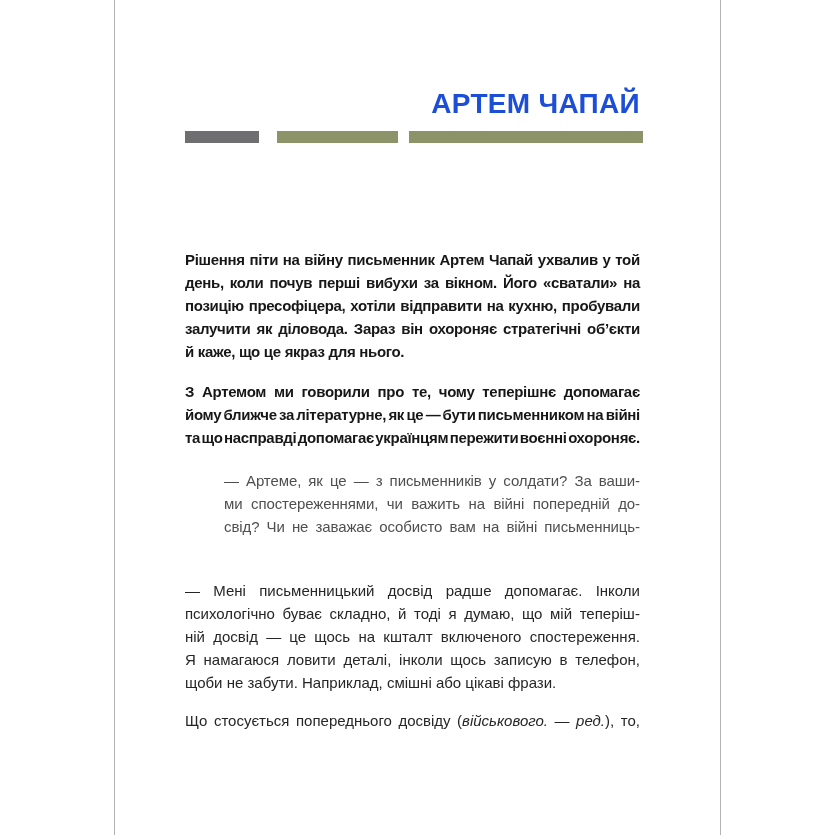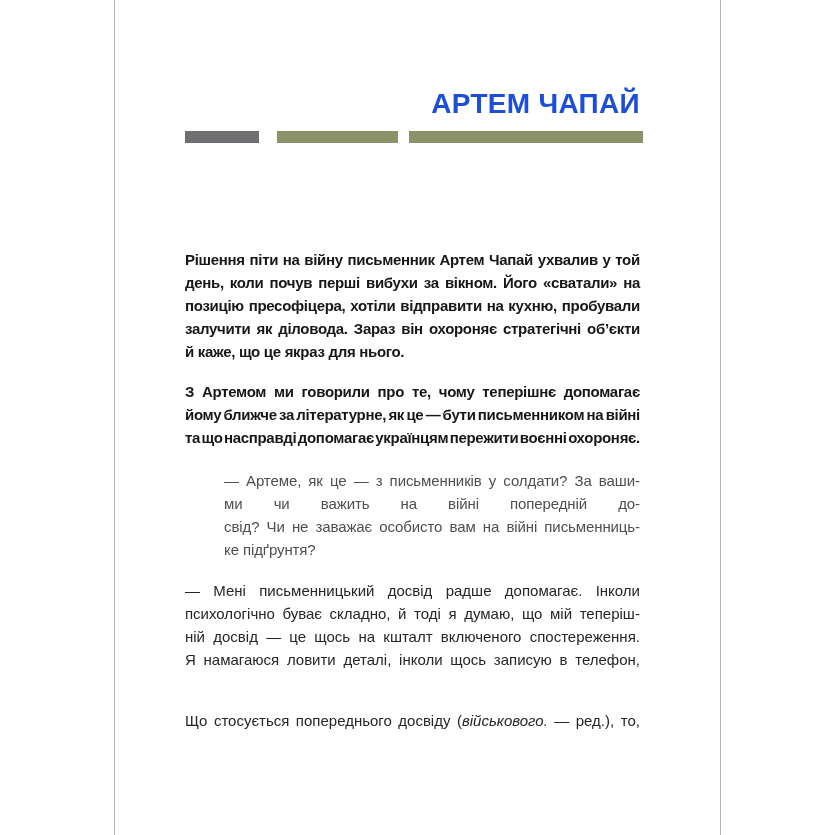--- a/index.html
+++ b/index.html
@@ -192,39 +192,39 @@
         <span class="w"><span>—</span></span>
         <span class="w"><span>з</span></span>
         <span class="w"><span>письменників</span></span>
         <span class="w"><span>у</span></span>
         <span class="w"><span>солдати?</span></span>
         <span class="w"><span>За</span></span>
         <span class="w"><span>ваши-</span></span>
       </div>
       <div class="line j">
         <span class="w"><span>ми</span></span>
+        <span class="w"><span>спостереженнями,</span></span>
         <span class="w"><span>чи</span></span>
         <span class="w"><span>важить</span></span>
         <span class="w"><span>на</span></span>
         <span class="w"><span>війні</span></span>
         <span class="w"><span>попередній</span></span>
         <span class="w"><span>до-</span></span>
       </div>
       <div class="line j">
         <span class="w"><span>свід?</span></span>
         <span class="w"><span>Чи</span></span>
         <span class="w"><span>не</span></span>
         <span class="w"><span>заважає</span></span>
         <span class="w"><span>особисто</span></span>
         <span class="w"><span>вам</span></span>
         <span class="w"><span>на</span></span>
         <span class="w"><span>війні</span></span>
         <span class="w"><span>письменниць-</span></span>
       </div>
-      <div class="line">ке підґрунтя?</div>
     </div>
 
   <div class="para p-answer-1">
       <div class="line j">
         <span class="w"><span>—</span></span>
         <span class="w"><span>Мені</span></span>
         <span class="w"><span>письменницький</span></span>
         <span class="w"><span>досвід</span></span>
         <span class="w"><span>радше</span></span>
         <span class="w"><span>допомагає.</span></span>
@@ -257,28 +257,29 @@
         <span class="w"><span>Я</span></span>
         <span class="w"><span>намагаюся</span></span>
         <span class="w"><span>ловити</span></span>
         <span class="w"><span>деталі,</span></span>
         <span class="w"><span>інколи</span></span>
         <span class="w"><span>щось</span></span>
         <span class="w"><span>записую</span></span>
         <span class="w"><span>в</span></span>
         <span class="w"><span>телефон,</span></span>
       </div>
+      <div class="line">щоби не забути. Наприклад, смішні або цікаві фрази.</div>
     </div>
 
   <div class="para p-answer-2">
       <div class="line j">
         <span class="w"><span>Що</span></span>
         <span class="w"><span>стосується</span></span>
         <span class="w"><span>попереднього</span></span>
         <span class="w"><span>досвіду</span></span>
         <span class="w"><span>(</span><span style="font-style: italic; margin-top: 32px;">військового.</span></span>
         <span class="w"><span style="font-style: italic;">—</span></span>
-        <span class="w"><span style="">ред.</span><span>),</span></span>
+        <span class="w"><span style="font-style: italic;">ред.</span><span>),</span></span>
         <span class="w"><span>то,</span></span>
       </div>
     </div>
 
 </div>
 
 </body></html>

